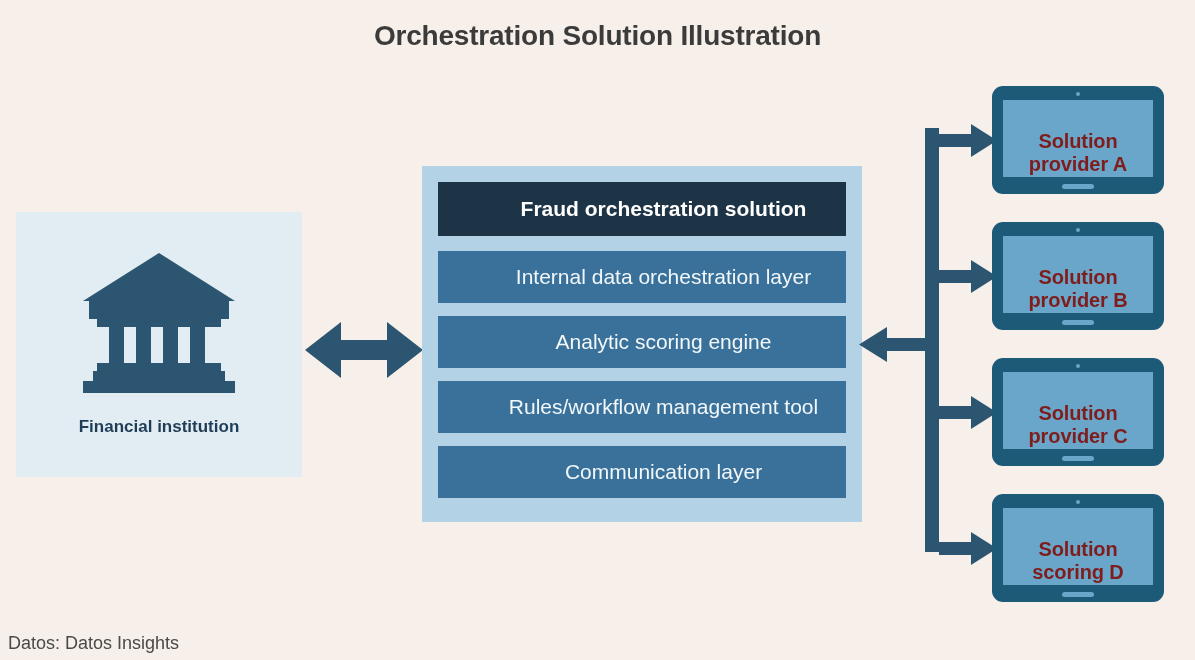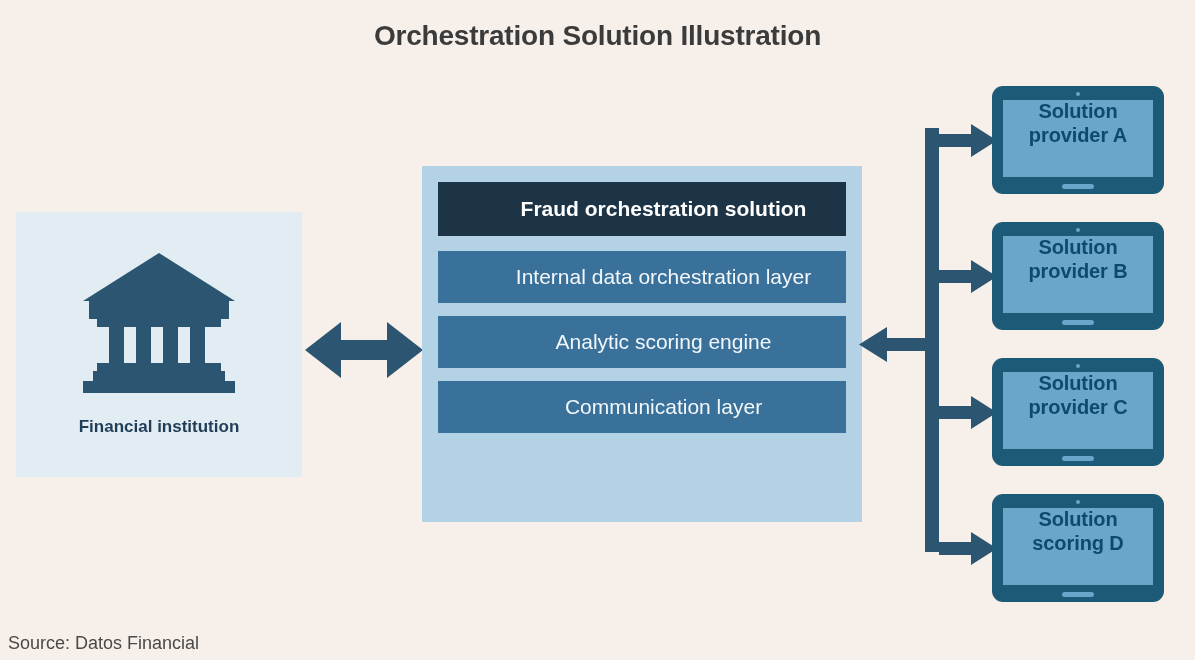--- a/index.html
+++ b/index.html
@@ -134,24 +134,24 @@
     box-sizing: border-box;
   }
   .tablet-screen {
     position: absolute;
     left: 11px;
     top: 14px;
     right: 11px;
     bottom: 17px;
     background: #69a6c9;
     display: flex;
-    align-items: flex-start;
+    align-items: flex-end;
     justify-content: center;
     text-align: center;
-    color: #0c4a6e;
+    color: #7f1d1d;
     font-size: 20px;
     font-weight: bold;
     line-height: 1.18;
     letter-spacing: -0.1px;
   }
   .tablet-camera {
     position: absolute;
     left: 50%;
     top: 6px;
     width: 4px;
@@ -203,20 +203,21 @@
   <div id="double-arrow">
     <svg width="118" height="64" viewBox="0 0 118 64">
       <polygon points="0,32 36,4 36,22 82,22 82,4 118,32 82,60 82,42 36,42 36,60" fill="#2b5570"></polygon>
     </svg>
   </div>
 
   <div id="center-panel">
     <div class="layer-bar header">Fraud orchestration solution</div>
     <div class="layer-bar">Internal data orchestration layer</div>
     <div class="layer-bar">Analytic scoring engine</div>
+    <div class="layer-bar">Rules/workflow management tool</div>
     <div class="layer-bar last">Communication layer</div>
   </div>
 
   <div id="bracket">
     <svg width="150" height="470" viewBox="0 0 150 470">
 
       <rect x="70" y="18" width="14" height="424" fill="#2b5570"></rect>
 
       <rect x="84" y="24" width="36" height="13" fill="#2b5570"></rect>
       <polygon points="142,30.5 116,14 116,47" fill="#2b5570"></polygon>
@@ -260,15 +261,15 @@
   </div>
 
   <div class="tablet" id="tablet-d">
     <div class="tablet-camera"></div>
     <div class="tablet-screen">
       <span><span>Solution</span><br><span>scoring D</span></span>
     </div>
     <div class="tablet-home"></div>
   </div>
 
-  <div id="source-note">Source: Datos Financial</div>
+  <div id="source-note">Datos: Datos Insights</div>
 
 </div>
 
 </body></html>

